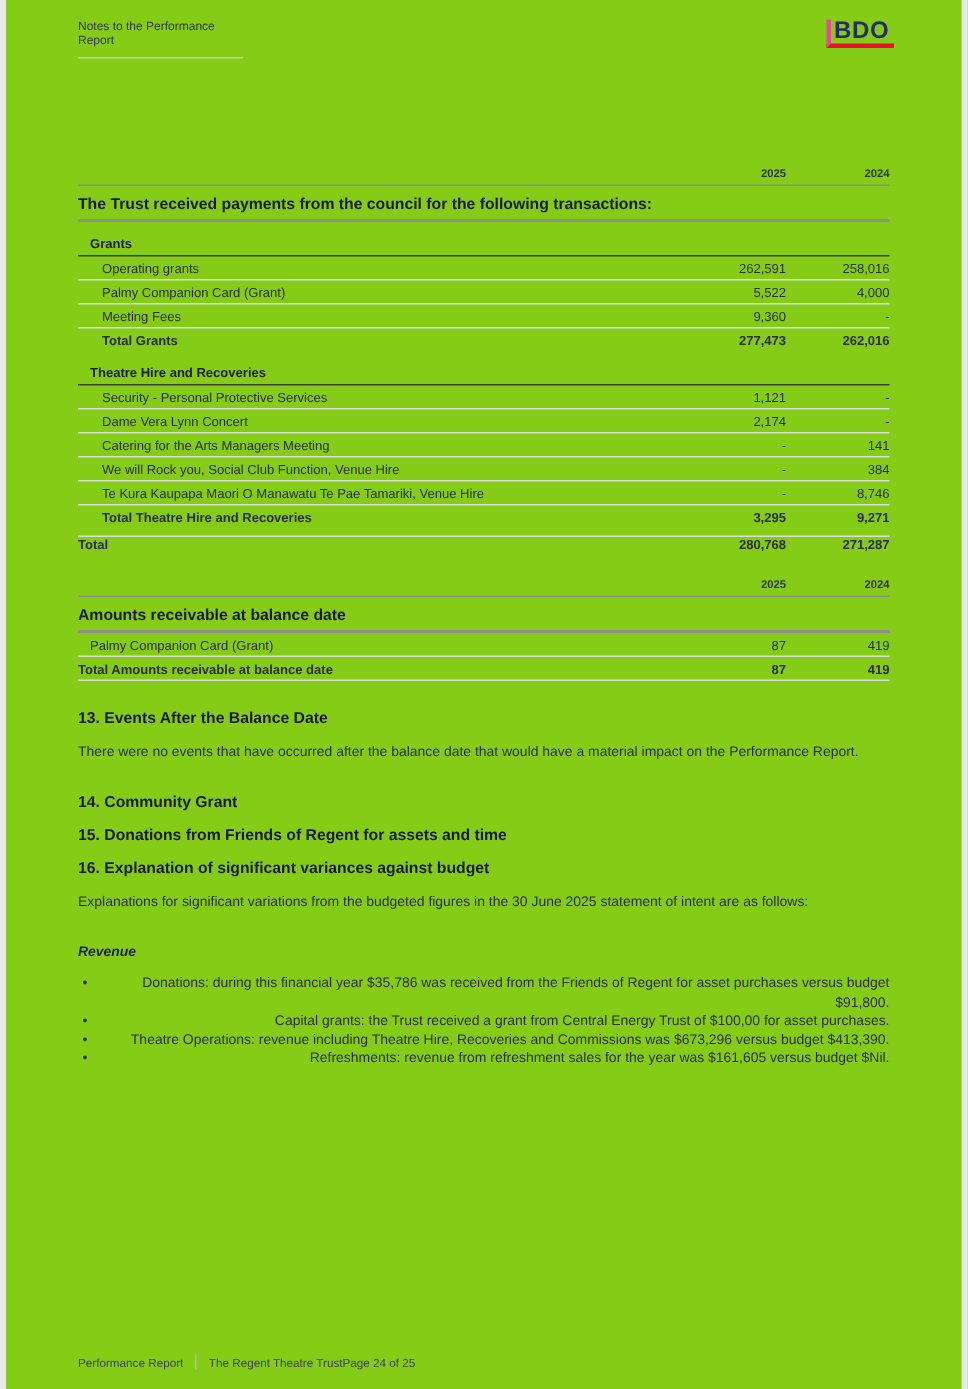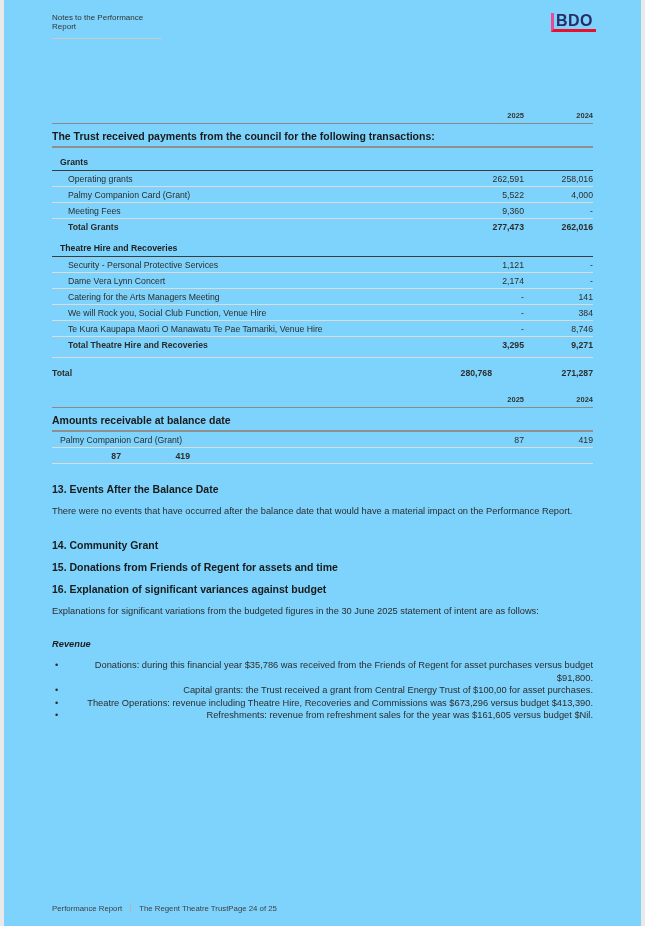--- a/index.html
+++ b/index.html
@@ -1,17 +1,17 @@
 <!DOCTYPE html>
 <html><head>
 <meta charset="utf-8">
 <style>
   html,body { margin:0; padding:0; background:#e9e9e9; }
   .page {
-    width:637px; height:926px; margin:0 auto; background:#7dd3fc;
+    width:637px; height:926px; margin:0 auto; background:#84cc16;
     position:relative; overflow:hidden;
     font-family:"Liberation Sans", sans-serif; color:#2d2d2d;
   }
   
   .header {
     position:absolute; top:13px; left:48px; right:45px;
     display:flex; justify-content:space-between; align-items:flex-start;
   }
   .notes-label {
     font-size:8px; color:#333; padding-bottom:7px;
@@ -46,21 +46,21 @@
     display:flex; align-items:baseline;
     font-size:8.7px; line-height:10.5px;
     padding:2.5px 0 2px 0; border-bottom:1px solid #dcdcdc;
   }
   .t-row .t-label { flex:1; padding-left:16px; }
   .t-row .t-val { width:69px; text-align:right; }
   .t-row.bold { font-weight:bold; border-bottom:none; }
   .t-row.total-row.bold { border-bottom:1px solid #dcdcdc; }
   .grand-total {
     display:flex; align-items:baseline; font-size:8.7px; font-weight:bold;
-    border-top:1px solid #dcdcdc; margin-top:5px; padding-top:10px;gap:32px;
+    border-top:1px solid #dcdcdc; margin-top:5px; padding-top:0;
   }
   .grand-total .t-label { flex:1; }
   .grand-total .t-val { width:69px; text-align:right; }
   .second-block { margin-top:17px; }
   .t2 .t-row .t-label { padding-left:8px; }
   .t2 .t-row.bold .t-label { padding-left:0; }
   
   .sections { margin-top:19px; }
   .sec-heading {
     font-size:10.5px; font-weight:bold; color:#1a1a1a;
@@ -179,20 +179,21 @@
         <span class="yr">2025</span>
         <span class="yr">2024</span>
       </div>
       <div class="table-title">Amounts receivable at balance date</div>
       <div class="t-row">
         <span class="t-label">Palmy Companion Card (Grant)</span>
         <span class="t-val">87</span>
         <span class="t-val">419</span>
       </div>
       <div class="t-row bold total-row">
+        <span class="t-label">Total Amounts receivable at balance date</span>
         <span class="t-val">87</span>
         <span class="t-val">419</span>
       </div>
     </div>
 
     <div class="sections">
       <div>
         <div class="sec-heading">13. Events After the Balance Date</div>
         <p class="sec-para">There were no events that have occurred after the balance date that would have a material impact on the Performance Report.</p>
       </div>

